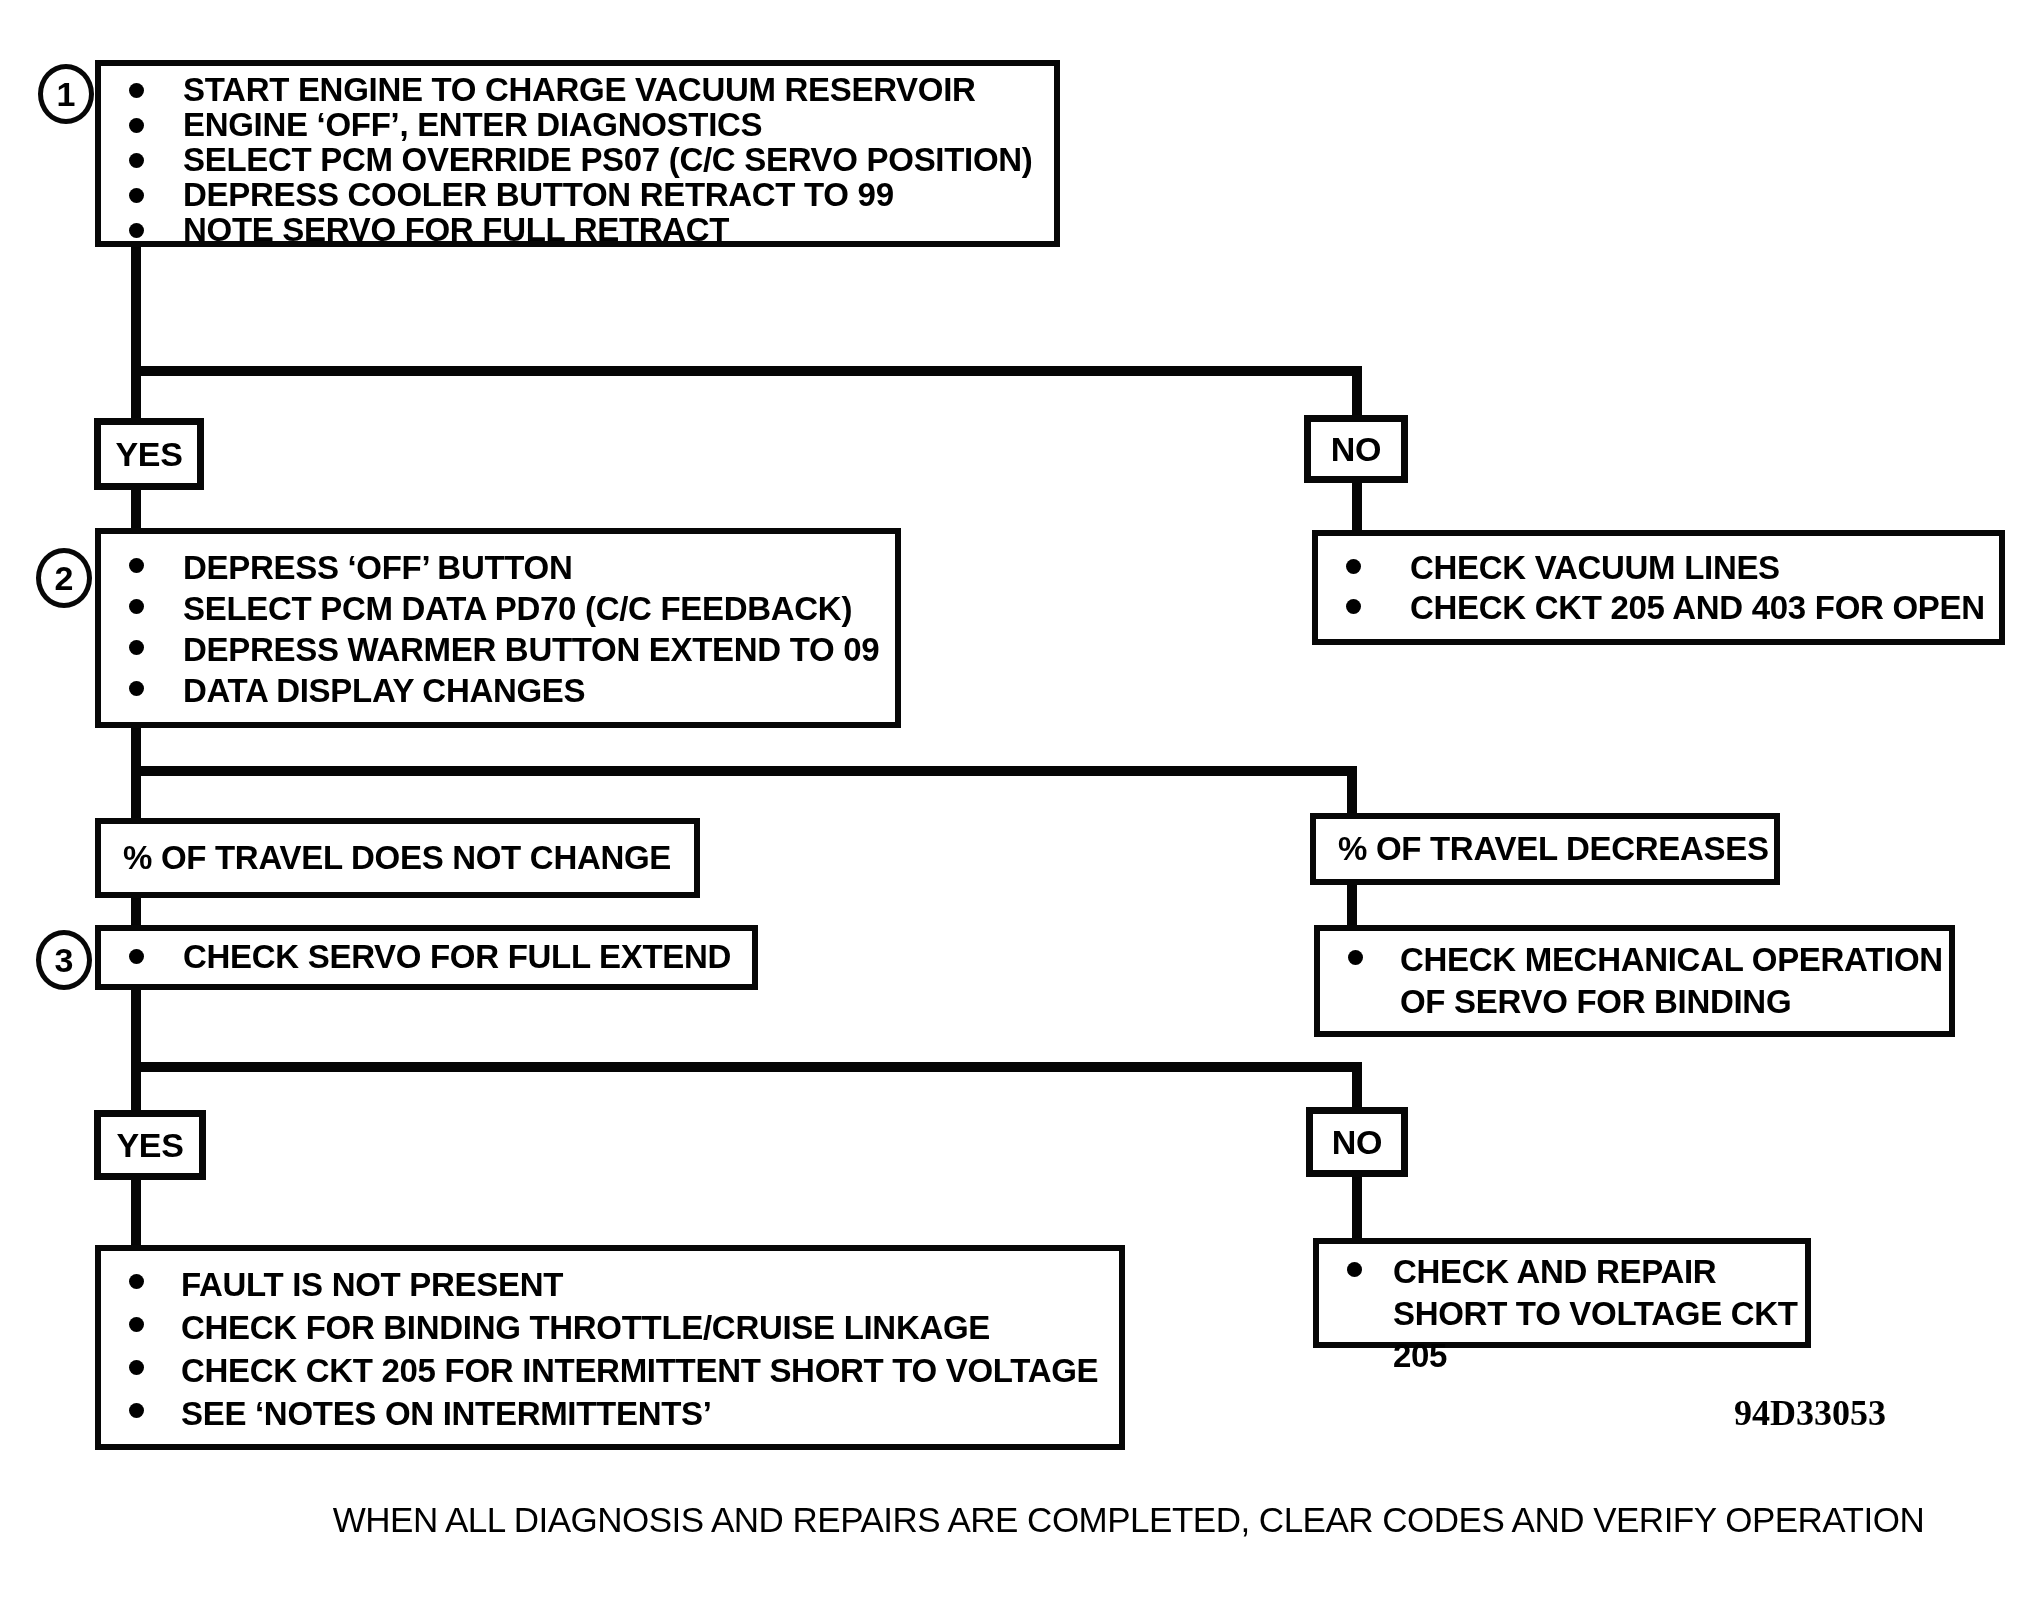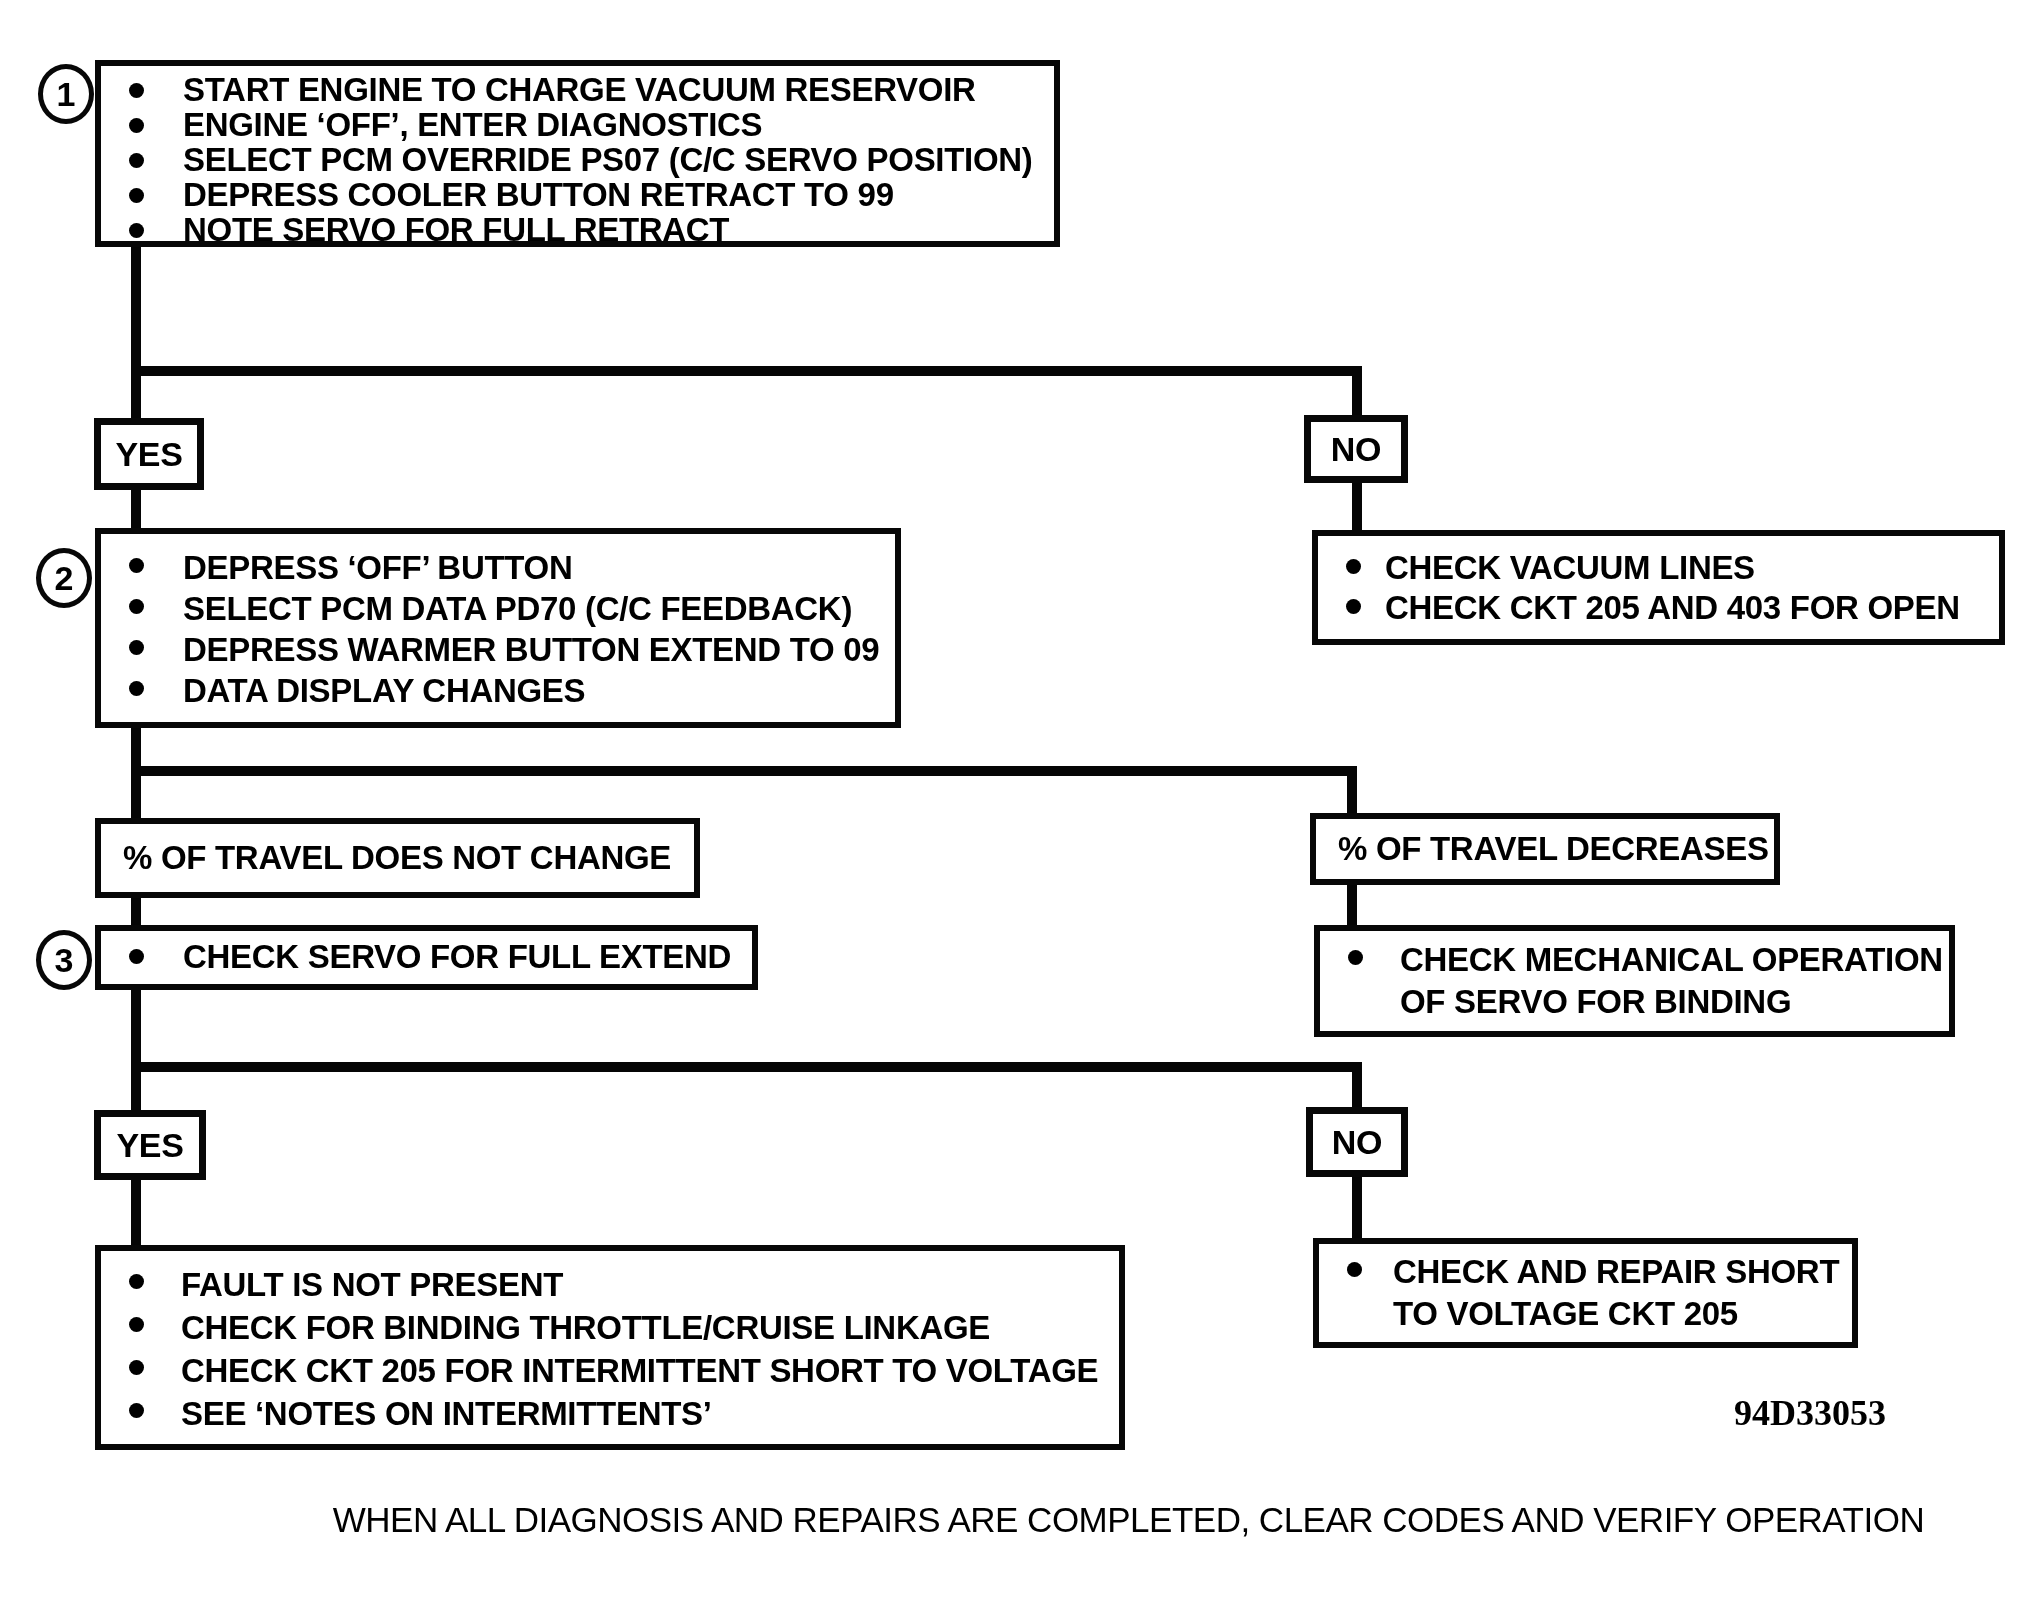--- a/index.html
+++ b/index.html
@@ -72,21 +72,21 @@
   #box-no1{left:1304px;top:415px;width:104px;height:68px;}
 
   #stem-a2{left:131px;top:490px;width:10px;height:38px;}
   #rail-1b{left:1352px;top:483px;width:10px;height:47px;}
 
   #box-step2{left:95px;top:528px;width:806px;height:200px;padding-top:13px;}
   #box-step2 li{line-height:41px;}
   #num2{left:36px;top:548px;}
 
   #box-vacuum{left:1312px;top:530px;width:693px;height:115px;padding-top:12px;}
-  #box-vacuum li{line-height:40px;padding-left:67px;}
+  #box-vacuum li{line-height:40px;padding-left:92px;}
 
   #stem-b{left:131px;top:728px;width:10px;height:197px;}
   #hline-2{left:131px;top:766px;width:1226px;height:10px;}
   #rail-2{left:1347px;top:766px;width:10px;height:47px;}
 
   #box-travel-nc{left:95px;top:818px;width:605px;height:80px;text-align:right;}
   #box-travel-dec{left:1310px;top:813px;width:470px;height:72px;}
   #rail-2b{left:1347px;top:885px;width:10px;height:40px;}
 
   #box-step3{left:95px;top:925px;width:663px;height:65px;}
@@ -103,21 +103,21 @@
 
   #box-yes2{left:94px;top:1110px;width:112px;height:70px;}
   #box-no2{left:1306px;top:1107px;width:102px;height:70px;}
 
   #stem-d{left:131px;top:1180px;width:10px;height:65px;}
   #rail-3b{left:1352px;top:1177px;width:10px;height:61px;}
 
   #box-fault{left:95px;top:1245px;width:1030px;height:205px;padding-top:12px;}
   #box-fault li{line-height:43px;padding-left:80px;}
 
-  #box-repair{left:1313px;top:1238px;width:545px;height:110px;padding-top:7px;}
+  #box-repair{left:1313px;top:1238px;width:498px;height:110px;padding-top:7px;}
   #box-repair li{line-height:42px;padding-left:74px;}
 
   #figure-code{
     position:absolute;
     left:1700px;top:1392px;width:220px;
     font-family:"Liberation Serif", serif;
     font-weight:700;font-size:36px;
     text-align:center;
     z-index:2;
   }

